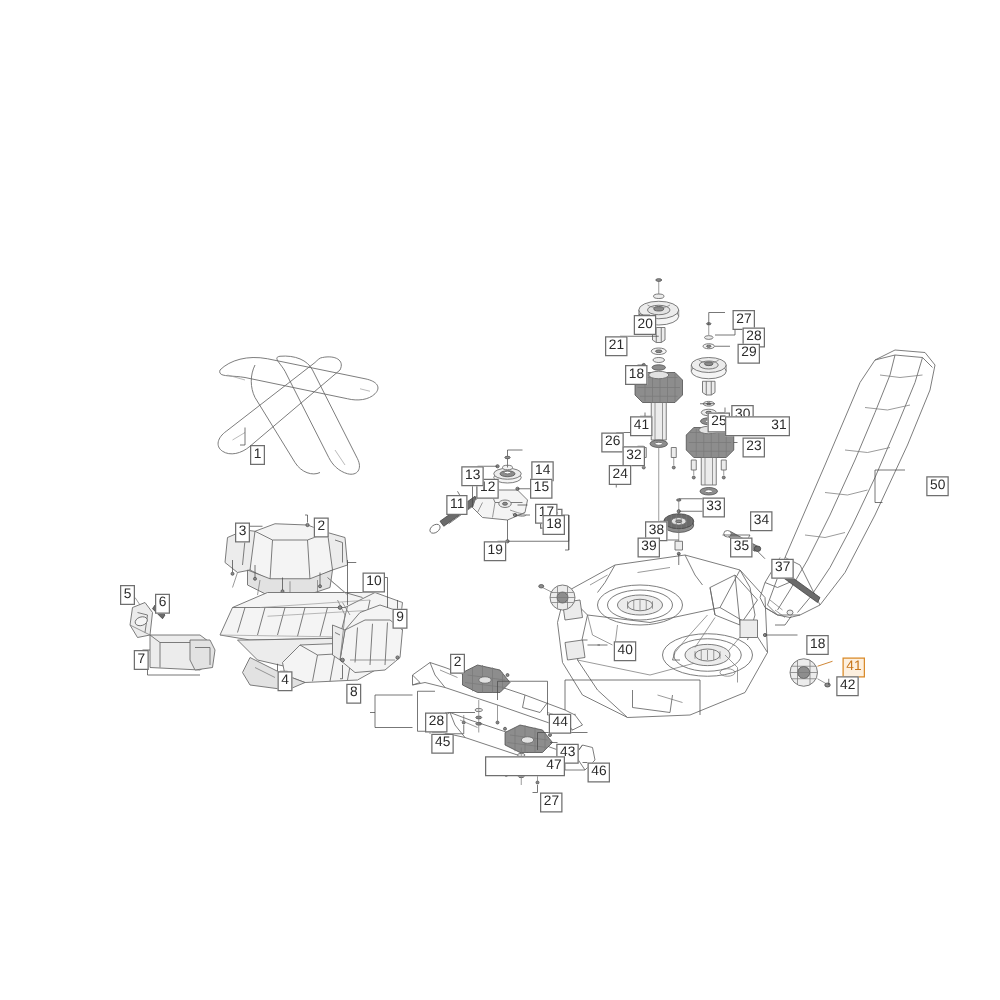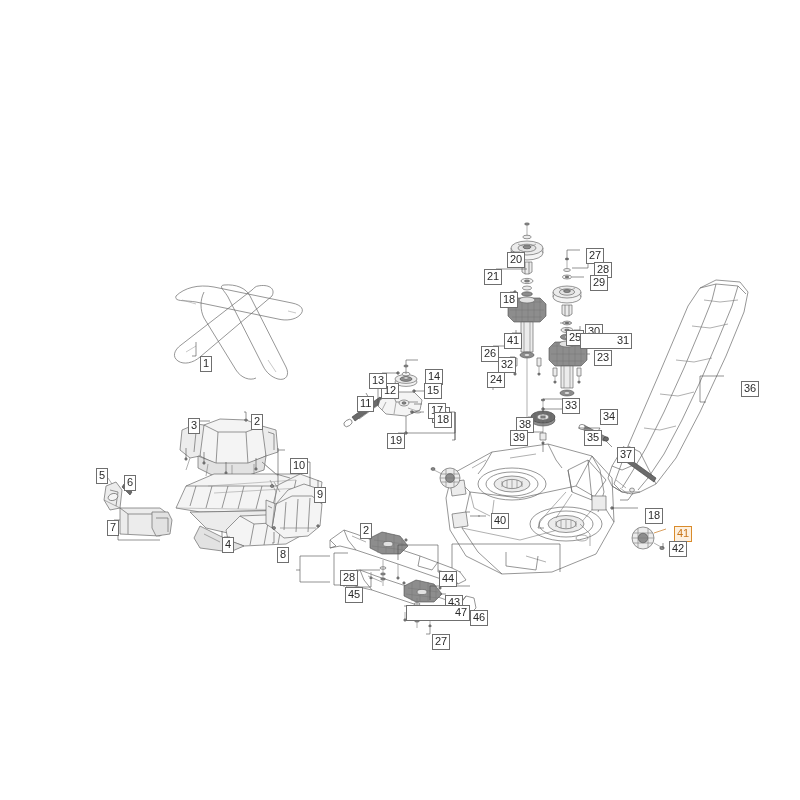--- a/index.html
+++ b/index.html
@@ -567,28 +567,28 @@
       <div class="callout" style="left: 566px; top: 330px;">25</div>
       <div class="callout" style="left: 585px; top: 324px;">30</div>
       <div class="callout" style="left: 580px; top: 333px; padding-left: 36px;">31</div>
       <div class="callout" style="left: 594px; top: 350px;">23</div>
       <div class="callout" style="left: 562px; top: 398px;">33</div>
       <div class="callout" style="left: 600px; top: 409px;">34</div>
       <div class="callout" style="left: 516px; top: 417px;">38</div>
       <div class="callout" style="left: 510px; top: 430px;">39</div>
       <div class="callout" style="left: 584px; top: 430px;">35</div>
       <div class="callout" style="left: 617px; top: 447px;">37</div>
-      <div class="callout" style="left: 741px; top: 381px;">36</div>
+      <div class="callout" style="left: 741px; top: 381px;">50</div>
       <div class="callout" style="left: 491px; top: 513px;">40</div>
       <div class="callout" style="left: 645px; top: 508px;">18</div>
       <div class="callout hl" style="left: 674px; top: 526px;">41</div>
       <div class="callout" style="left: 669px; top: 541px;">42</div>
       <div class="callout" style="left: 360px; top: 523px;">2</div>
       <div class="callout" style="left: 340px; top: 570px;">28</div>
       <div class="callout" style="left: 345px; top: 587px;">45</div>
       <div class="callout" style="left: 439px; top: 571px;">44</div>
       <div class="callout" style="left: 445px; top: 595px; text-align: center;">43</div>
-      <div class="callout" style="left: 406px; top: 605px; padding-left: 48px;">47</div>
+      <div class="callout" style="left: 388px; top: 605px; padding-left: 48px;">47</div>
       <div class="callout" style="left: 470px; top: 610px;">46</div>
       <div class="callout" style="left: 432px; top: 634px;">27</div>
     </div>
 
 </div>
 
 </body></html>

